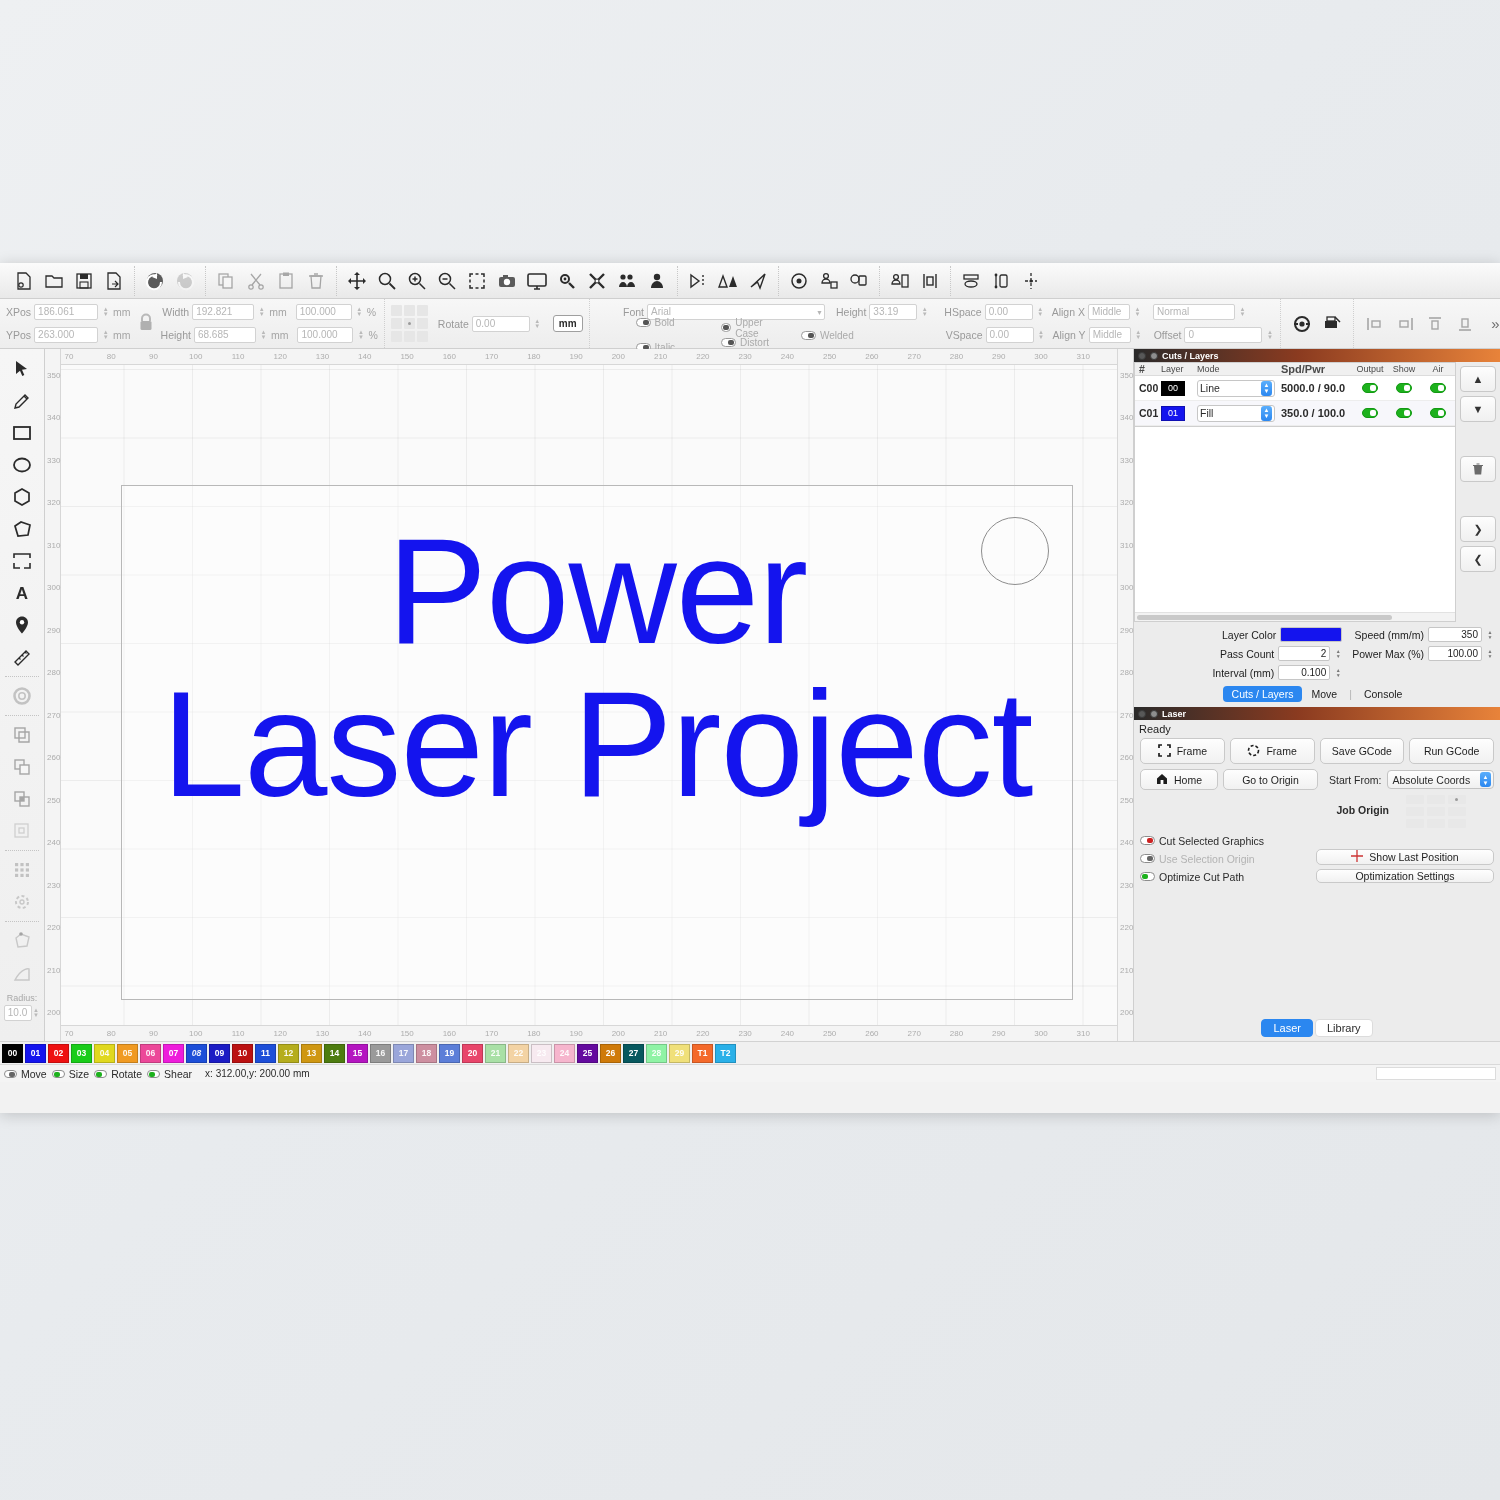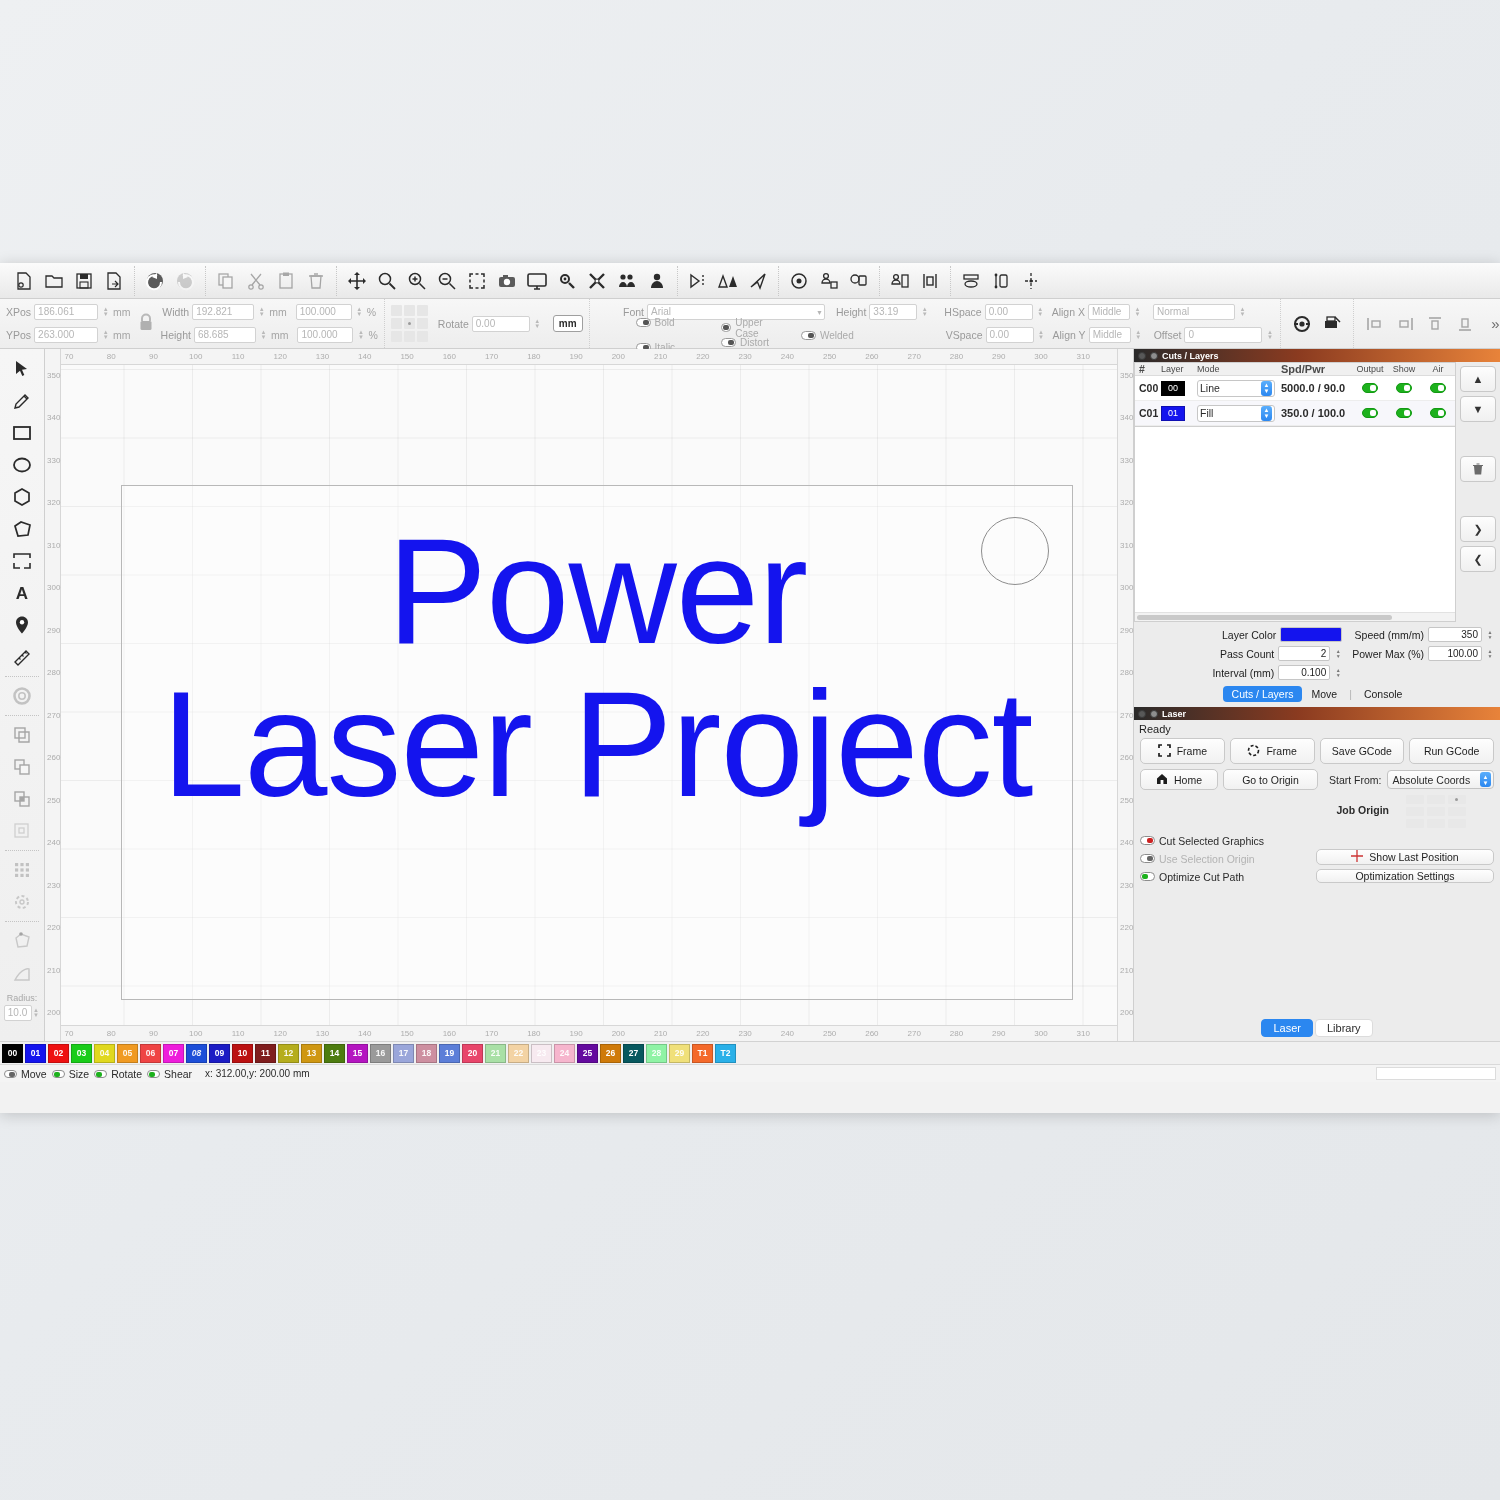--- a/index.html
+++ b/index.html
@@ -1064,26 +1064,26 @@
     </div>
   </div>
 
   <div class="palette" id="palette">
       <div class="sw" style="background: rgb(0, 0, 0); color: rgb(255, 255, 255);">00</div>
       <div class="sw" style="background: rgb(20, 20, 238); color: rgb(255, 255, 255);">01</div>
       <div class="sw" style="background: rgb(238, 17, 17); color: rgb(255, 255, 255);">02</div>
       <div class="sw" style="background: rgb(25, 204, 25); color: rgb(255, 255, 255);">03</div>
       <div class="sw" style="background: rgb(224, 216, 30); color: rgba(255, 255, 255, 0.92);">04</div>
       <div class="sw" style="background: rgb(240, 154, 34); color: rgba(255, 255, 255, 0.92);">05</div>
-      <div class="sw" style="background: #ef4444; color: rgba(255, 255, 255, 0.92);">06</div>
+      <div class="sw" style="background: #ec4899; color: rgba(255, 255, 255, 0.92);">06</div>
       <div class="sw" style="background: rgb(238, 29, 219); color: rgb(255, 255, 255);">07</div>
       <div class="sw" style="background: #1d4ed8; color: rgba(255, 255, 255, 0.92); font-style: italic;">08</div>
       <div class="sw" style="background: rgb(27, 27, 196); color: rgb(255, 255, 255);">09</div>
       <div class="sw" style="background: rgb(187, 17, 17); color: rgb(255, 255, 255);">10</div>
-      <div class="sw" style="background: #7f1d1d; color: rgb(255, 255, 255);">11</div>
+      <div class="sw" style="background: #1d4ed8; color: rgb(255, 255, 255);">11</div>
       <div class="sw" style="background: rgb(181, 173, 29); color: rgba(255, 255, 255, 0.92);">12</div>
       <div class="sw" style="background: rgb(207, 151, 18); color: rgba(255, 255, 255, 0.92);">13</div>
       <div class="sw" style="background: #4d7c0f; color: rgb(255, 255, 255);">14</div>
       <div class="sw" style="background: rgb(180, 21, 192); color: rgb(255, 255, 255);">15</div>
       <div class="sw" style="background: rgb(154, 154, 154); color: rgba(255, 255, 255, 0.92);">16</div>
       <div class="sw" style="background: rgb(154, 166, 218); color: rgba(255, 255, 255, 0.92);">17</div>
       <div class="sw" style="background: rgb(205, 143, 160); color: rgba(255, 255, 255, 0.92);">18</div>
       <div class="sw" style="background: rgb(92, 126, 216); color: rgb(255, 255, 255);">19</div>
       <div class="sw" style="background: rgb(232, 69, 106); color: rgb(255, 255, 255);">20</div>
       <div class="sw" style="background: rgb(169, 224, 166); color: rgba(255, 255, 255, 0.92);">21</div>

